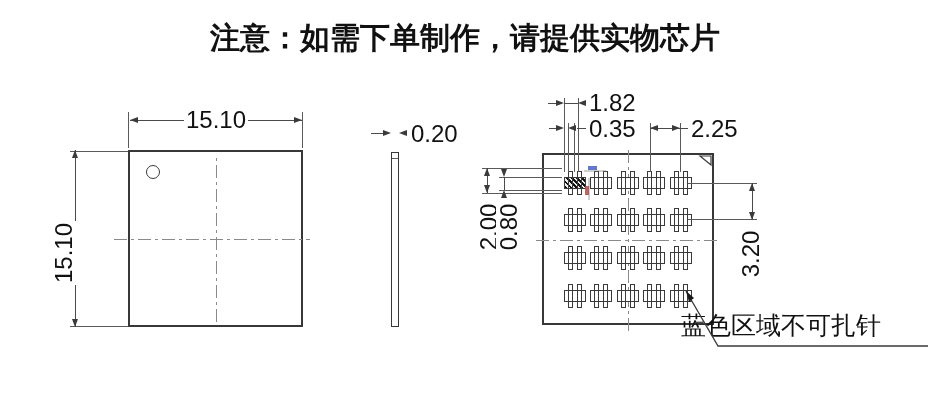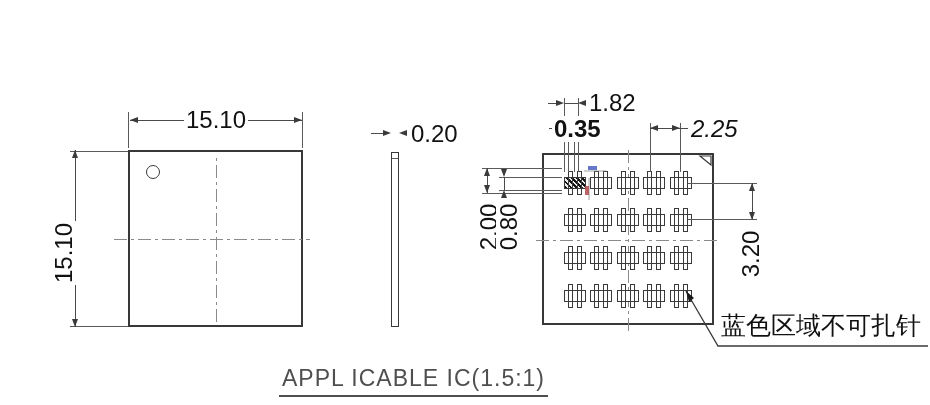--- a/index.html
+++ b/index.html
@@ -35,20 +35,21 @@
   .wing{position:absolute;left:0;top:6px;width:22px;height:12px;border:1px solid #3a3a3a;box-sizing:border-box;background:#fff;}
   .wing.hatch{background:repeating-linear-gradient(45deg,#141414 0 2px,#ececec 2px 3.6px);}
   .bar{position:absolute;top:0;width:5px;height:24px;border:1px solid #3a3a3a;box-sizing:border-box;background:transparent;}
   svg.ovl{position:absolute;left:0;top:0;pointer-events:none;}
 </style>
 </head>
 <body>
 
 <div class="canvas">
 
+  <div class="title">注意：如需下单制作，请提供实物芯片</div>
 
   <div>
     <div class="outline" style="left:128px;top:150px;width:175px;height:177px;"></div>
     <div class="circ" style="left:146px;top:165px;width:14px;height:14px;"></div>
     <div class="clh" style="left:114px;top:239px;width:196px;"></div>
     <div class="clv" style="left:216px;top:154px;height:168px;"></div>
 
     <div class="vl" style="left:128px;top:112px;height:36px;"></div>
     <div class="vl" style="left:302px;top:112px;height:36px;"></div>
     <div class="hl diml" style="left:130px;top:120px;width:172px;"></div>
@@ -188,28 +189,28 @@
     <div class="ar ar-r" style="left:556px;top:100px;"></div>
     <div class="ar ar-l" style="left:578px;top:100px;"></div>
     <div class="dim" style="left:587px;top:90px;">1.82</div>
 
     <div class="vl" style="left:568px;top:123px;height:49px;"></div>
     <div class="vl" style="left:574px;top:123px;height:49px;"></div>
     <div class="hl diml" style="left:549px;top:128px;width:7px;"></div>
     <div class="hl diml" style="left:577px;top:128px;width:9px;"></div>
     <div class="ar ar-r" style="left:556px;top:125px;"></div>
     <div class="ar ar-l" style="left:568px;top:125px;"></div>
-    <div class="dim" style="left:552px;top:116px;font-weight:bold;">0.35</div>
+    <div class="dim" style="left:587px;top:116px;">0.35</div>
 
     <div class="vl" style="left:650px;top:123px;height:49px;"></div>
     <div class="vl" style="left:680px;top:123px;height:49px;"></div>
     <div class="hl diml" style="left:650px;top:128px;width:38px;"></div>
     <div class="ar ar-l" style="left:650px;top:125px;"></div>
     <div class="ar ar-r" style="left:672px;top:125px;"></div>
-    <div class="dim" style="left:689px;top:116px;font-style:italic;">2.25</div>
+    <div class="dim" style="left:689px;top:116px;">2.25</div>
 
     <div class="hl" style="left:482px;top:168px;width:80px;"></div>
     <div class="hl" style="left:482px;top:193px;width:80px;"></div>
     <div class="hl" style="left:499px;top:177px;width:63px;"></div>
     <div class="hl" style="left:499px;top:190px;width:63px;"></div>
     <div class="vl diml" style="left:487px;top:168px;height:25px;"></div>
     <div class="ar ar-u" style="left:484px;top:168px;"></div>
     <div class="ar ar-d" style="left:484px;top:185px;"></div>
     <div class="vl diml" style="left:504px;top:177px;height:13px;"></div>
     <div class="ar ar-d" style="left:501px;top:169px;"></div>
@@ -217,28 +218,27 @@
     <div class="dim rot" style="left:489px;top:227px;">2.00</div>
     <div class="dim rot" style="left:509px;top:227px;">0.80</div>
 
     <div class="hl" style="left:688px;top:183px;width:69px;"></div>
     <div class="hl" style="left:688px;top:219px;width:69px;"></div>
     <div class="vl diml" style="left:752px;top:183px;height:37px;"></div>
     <div class="ar ar-u" style="left:749px;top:183px;"></div>
     <div class="ar ar-d" style="left:749px;top:212px;"></div>
     <div class="dim rot" style="left:751px;top:254px;">3.20</div>
 
-    <div class="cjk" style="left:721px;top:309px;text-align:center;">蓝色区域不可扎针</div>
+    <div class="cjk" style="left:681px;top:309px;text-align:center;">蓝色区域不可扎针</div>
   </div>
 
   <svg class="ovl" width="930" height="405" viewBox="0 0 930 405">
     <polygon points="700,156 711,156 711,165" fill="none" stroke="#3a3a3a" stroke-width="1.2"></polygon>
     <path d="M686,291 L718,346 L928,346" fill="none" stroke="#3a3a3a" stroke-width="1.3"></path>
     <polygon points="686,291 694,298 689,302" fill="#1a1a1a"></polygon>
     <line x1="584" y1="171" x2="606" y2="171" stroke="#777" stroke-width="0.7"></line>
     <rect x="588" y="166" width="9" height="4" fill="#4a5fc1" opacity="0.85"></rect>
     <line x1="589" y1="178" x2="589" y2="200" stroke="#777" stroke-width="0.7"></line>
     <rect x="585" y="186" width="4" height="9" fill="#b24a4a" opacity="0.85"></rect>
   </svg>
 
-  <div class="caption">APPL ICABLE IC(1.5:1)</div>
 
 </div>
 
 </body></html>

